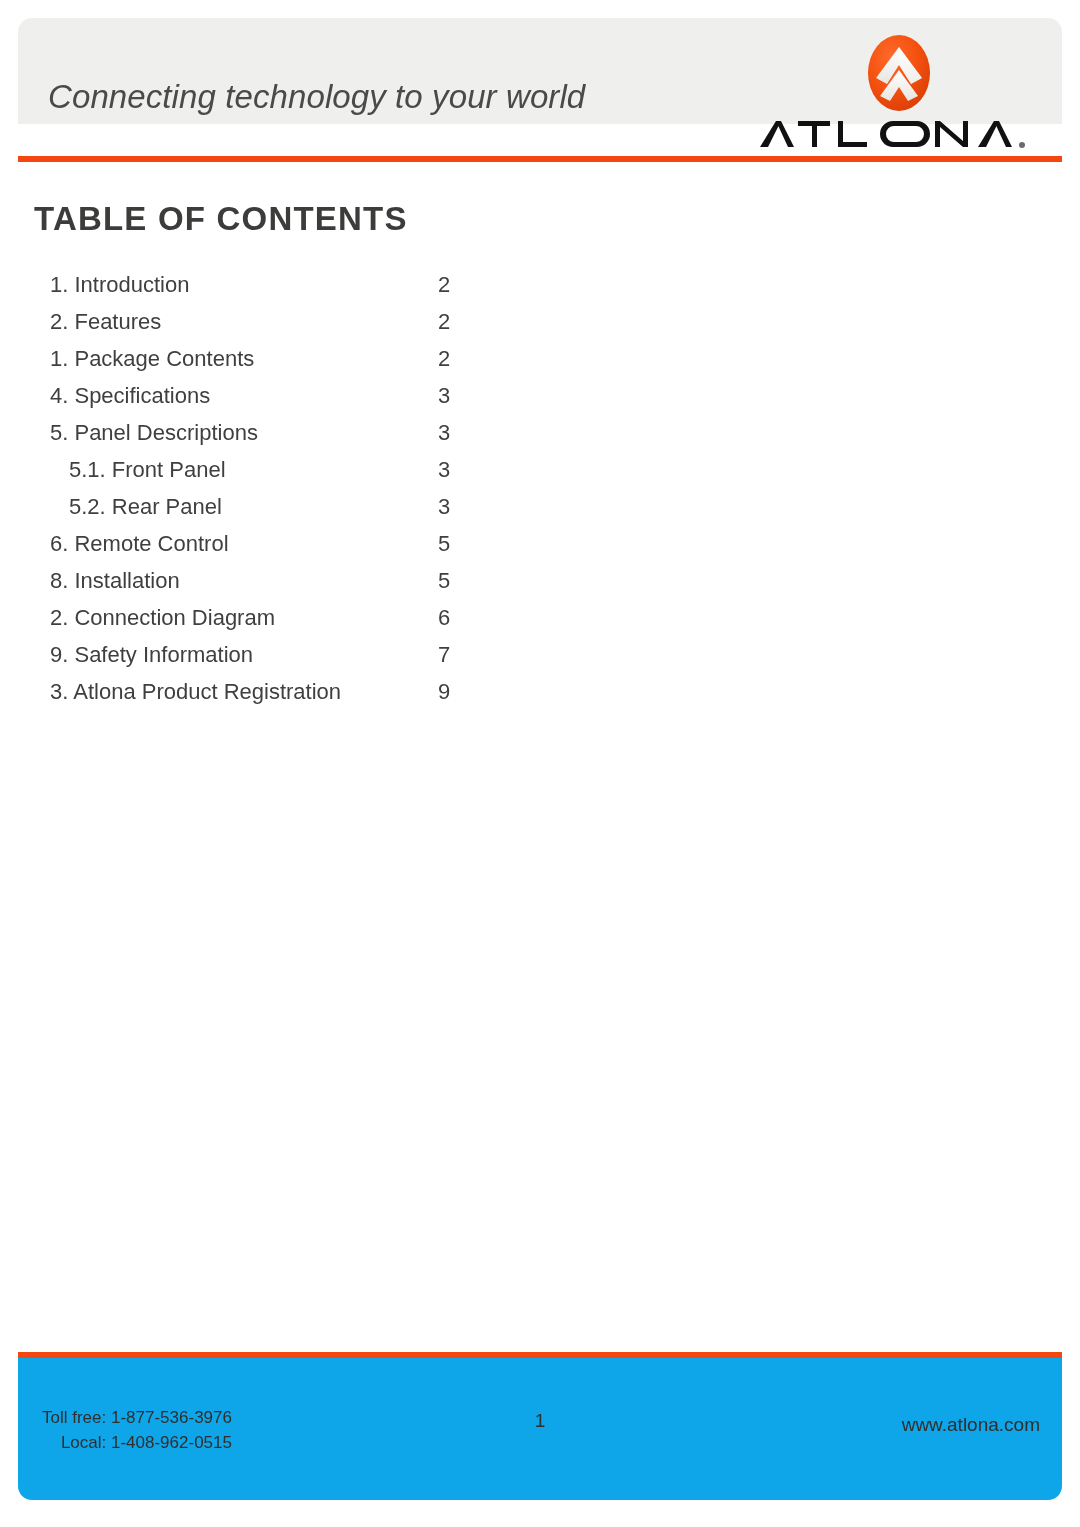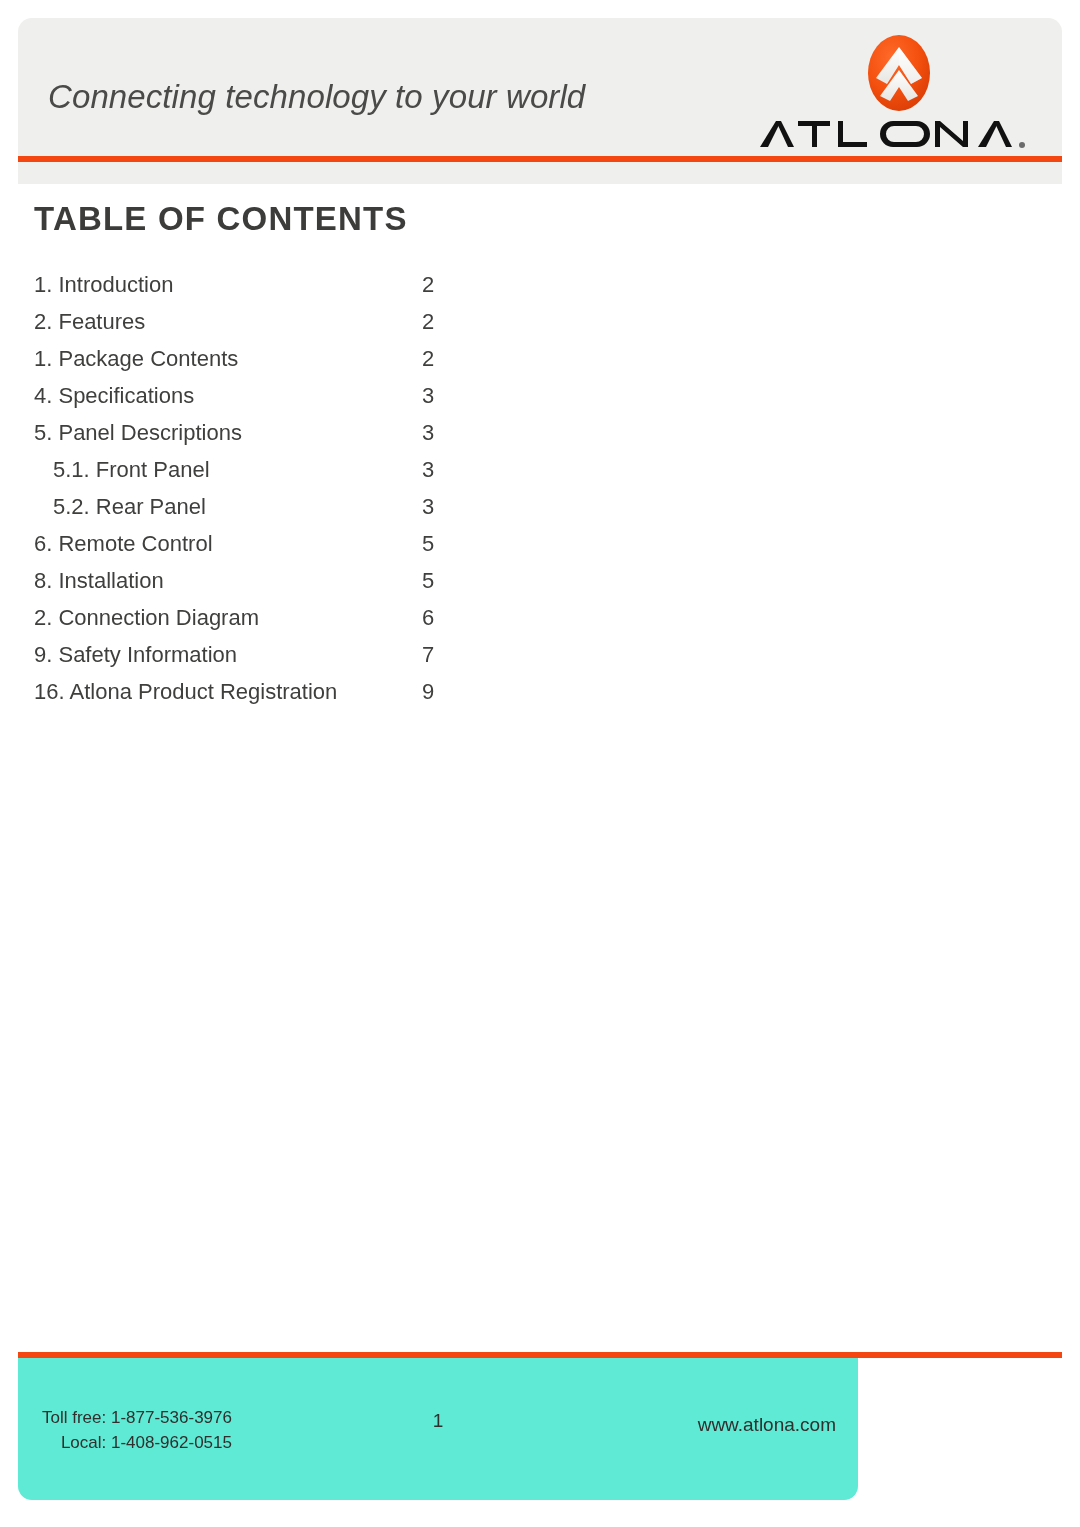--- a/index.html
+++ b/index.html
@@ -15,21 +15,21 @@
     -webkit-font-smoothing: antialiased;
     overflow: hidden;
   }
 
   
   .header-band {
     position: absolute;
     left: 18px;
     top: 18px;
     width: 1044px;
-    height: 166px;
+    height: 106px;
     background: #efefed;
     border-top-left-radius: 14px;
     border-top-right-radius: 14px;
     box-sizing: border-box;
   }
   .header-rule {
     position: absolute;
     left: 18px;
     top: 156px;
     width: 1044px;
@@ -80,21 +80,21 @@
     width: 700px;
   }
   .toc-heading {
     font-size: 33px;
     font-weight: bold;
     color: #3c3c3b;
     letter-spacing: 1.2px;
     margin: 0 0 34px 0;
   }
   .toc-list {
-    margin: 0;
+    margin: 16px;
     padding: 0;
     list-style: none;
   }
   .toc-row {
     display: block;
     position: relative;
     height: 37px;
     font-size: 22px;
     font-weight: 300;
     color: #3f3f3e;
@@ -121,23 +121,23 @@
     left: 18px;
     top: 1352px;
     width: 1044px;
     height: 6px;
     background: #f44611;
   }
   .footer-band {
     position: absolute;
     left: 18px;
     top: 1358px;
-    width: 840px;
+    width: 1044px;
     height: 142px;
-    background: #5eead4;
+    background: #0ea5e9;
     border-bottom-left-radius: 14px;
     border-bottom-right-radius: 14px;
     box-sizing: border-box;
   }
   .footer-contact {
     position: absolute;
     left: 24px;
     top: 47px;
     text-align: right;
     font-size: 17px;
@@ -263,21 +263,21 @@
       </li>
       <li class="toc-row">
         <span class="toc-label">2. Connection Diagram</span>
         <span class="toc-page">6</span>
       </li>
       <li class="toc-row">
         <span class="toc-label">9. Safety Information</span>
         <span class="toc-page">7</span>
       </li>
       <li class="toc-row">
-        <span class="toc-label">16. Atlona Product Registration</span>
+        <span class="toc-label">3. Atlona Product Registration</span>
         <span class="toc-page">9</span>
       </li>
     </ul>
 
 </div>
 
 <div class="footer-rule"></div>
 <div class="footer-band">
 
   <div class="footer-contact">

